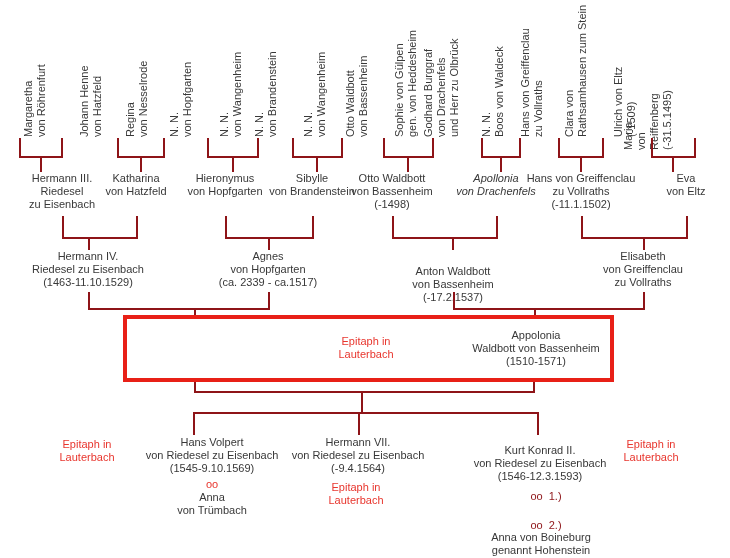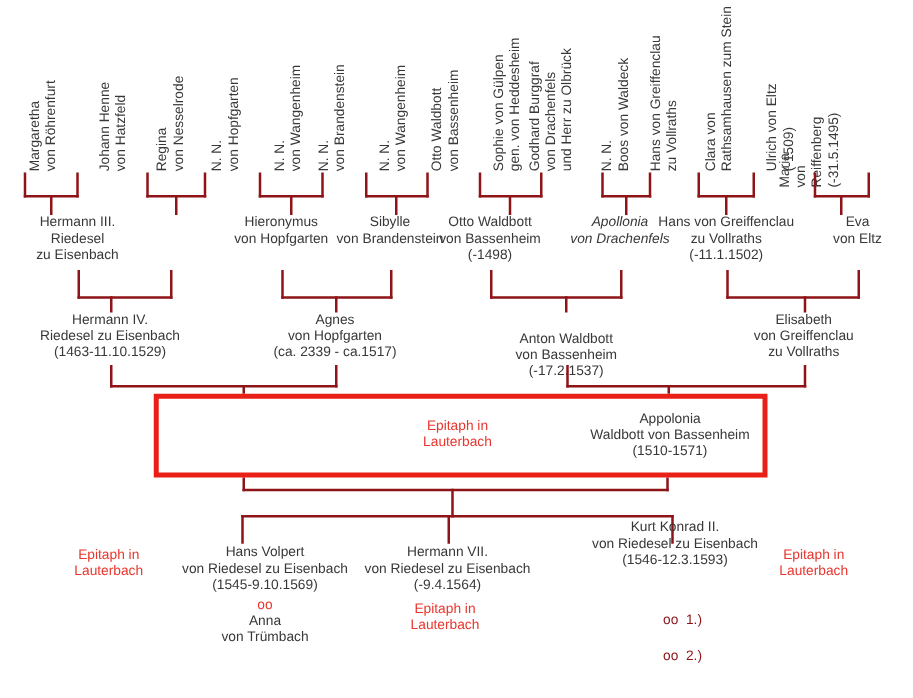--- a/index.html
+++ b/index.html
@@ -98,20 +98,22 @@
   <div class="ln" style="left:580px;top:156px;width:2px;height:16px;"></div>
 
   <div class="ln" style="left:651px;top:138px;width:2px;height:20px;"></div>
   <div class="ln" style="left:694px;top:138px;width:2px;height:20px;"></div>
   <div class="ln" style="left:651px;top:156px;width:45px;height:2px;"></div>
   <div class="ln" style="left:672px;top:156px;width:2px;height:16px;"></div>
 
   <div class="lbl" style="left:-13px;top:172px;width:150px;">Hermann III.
 Riedesel
 zu Eisenbach</div>
+  <div class="lbl" style="left:61px;top:172px;width:150px;">Katharina
+von Hatzfeld</div>
   <div class="lbl" style="left:150px;top:172px;width:150px;">Hieronymus
 von Hopfgarten</div>
   <div class="lbl" style="left:237px;top:172px;width:150px;">Sibylle
 von Brandenstein</div>
   <div class="lbl" style="left:317px;top:172px;width:150px;">Otto Waldbott
 von Bassenheim
 (-1498)</div>
   <div class="lbl" style="left:421px;top:172px;width:150px;font-style:italic;">Apollonia
 von Drachenfels</div>
   <div class="lbl" style="left:506px;top:172px;width:150px;">Hans von Greiffenclau
@@ -187,21 +189,23 @@
   <div class="lbl red" style="left:192px;top:478px;width:40px;">oo</div>
   <div class="lbl" style="left:152px;top:491px;width:120px;">Anna
 von Trümbach</div>
 
   <div class="lbl" style="left:268px;top:436px;width:180px;">Hermann VII.
 von Riedesel zu Eisenbach
 (-9.4.1564)</div>
   <div class="lbl red" style="left:306px;top:481px;width:100px;">Epitaph in
 Lauterbach</div>
 
-  <div class="lbl" style="left:445px;top:416px;width:190px;">Kurt Konrad II.
+  <div class="lbl" style="left:445px;top:444px;width:190px;">Kurt Konrad II.
 von Riedesel zu Eisenbach
 (1546-12.3.1593)</div>
   <div class="lbl red" style="left:606px;top:438px;width:90px;">Epitaph in
 Lauterbach</div>
   <div class="lbl maroon" style="left:516px;top:490px;width:60px;white-space:pre;">oo  1.)</div>
   <div class="lbl maroon" style="left:516px;top:519px;width:60px;white-space:pre;">oo  2.)</div>
+  <div class="lbl" style="left:461px;top:531px;width:160px;">Anna von Boineburg
+genannt Hohenstein</div>
 
 </div>
 
 </body></html>

